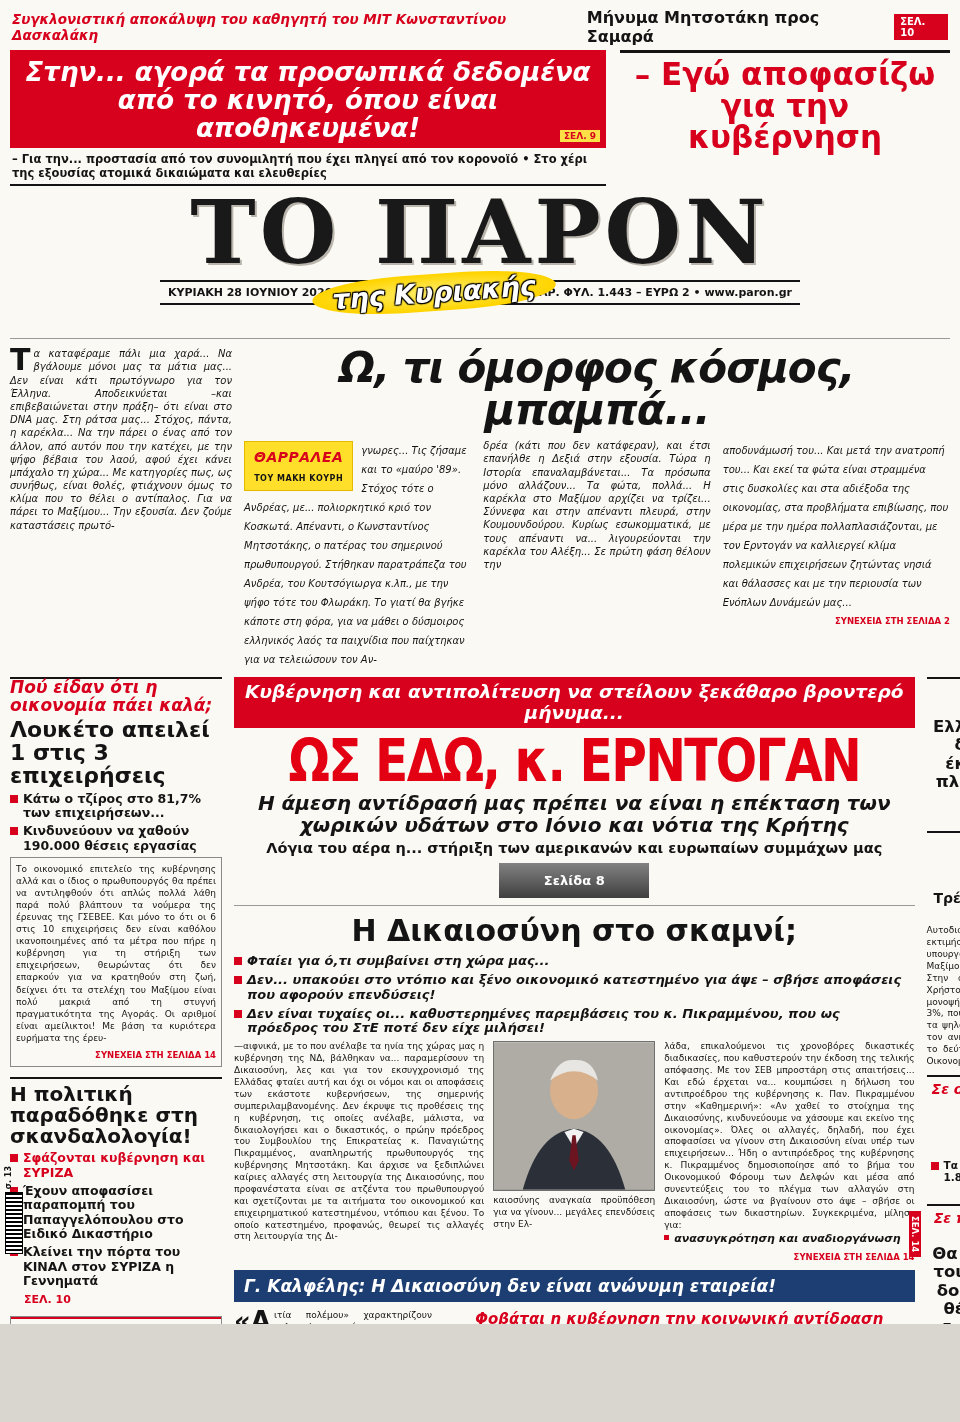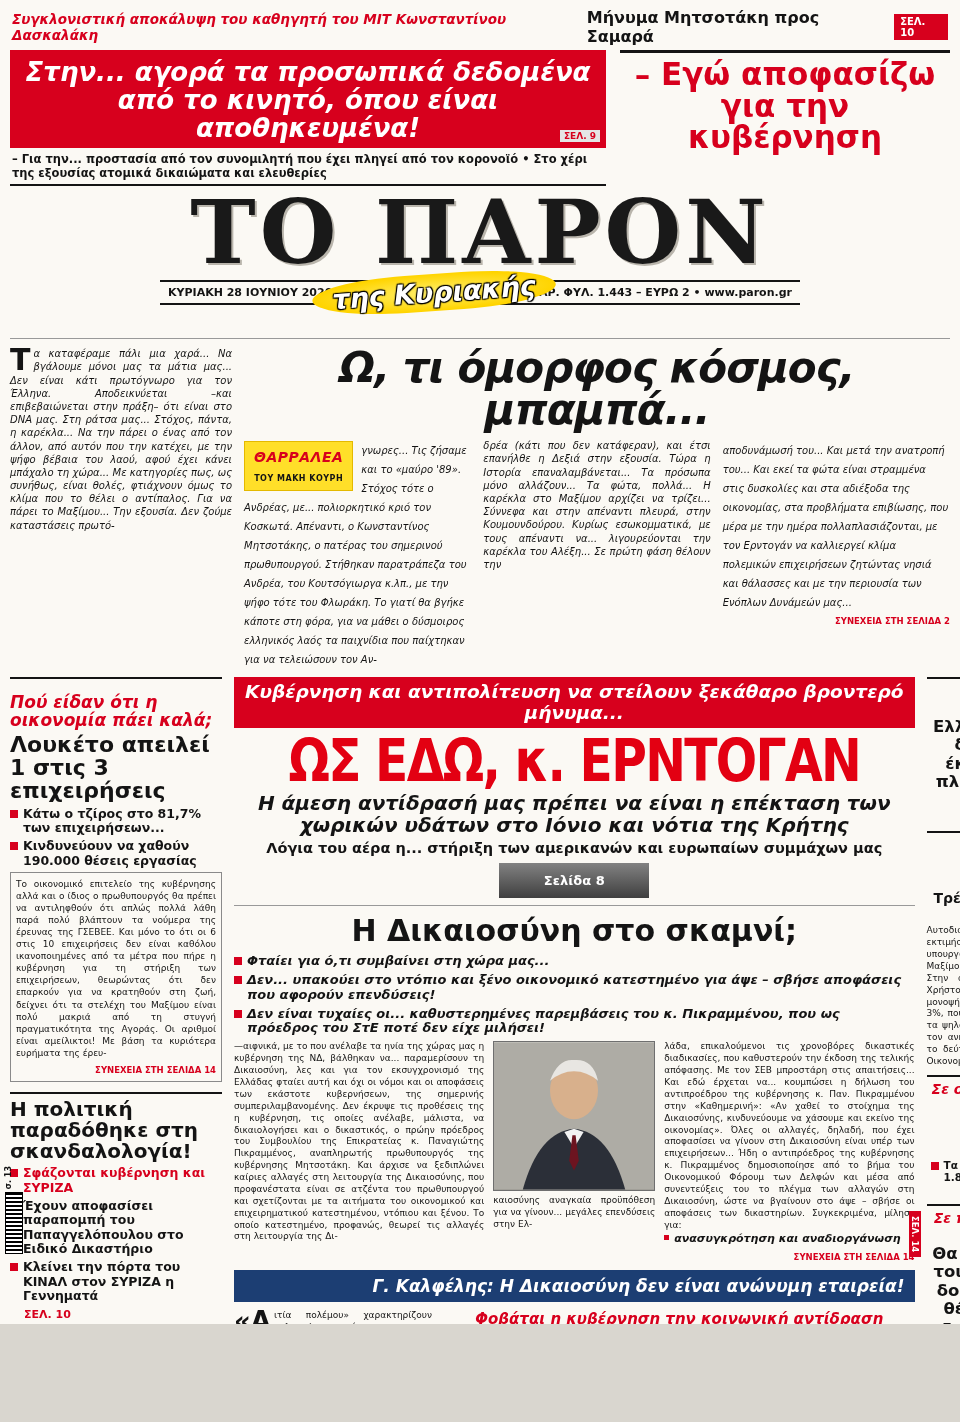--- a/index.html
+++ b/index.html
@@ -10,21 +10,21 @@
   
   .topbar { display:flex; justify-content:space-between; align-items:center; padding:2px 2px 4px; }
   .topbar-left { color:#d7001d; font-weight:bold; font-style:italic; font-size:13.5px; }
   .topbar-right { display:flex; align-items:center; gap:8px; font-weight:bold; font-size:16px; }
   .page-badge { background:#d7001d; color:#fff; font-size:10px; font-weight:bold; padding:2px 6px; font-style:normal; }
 
   
   .leads { display:grid; grid-template-columns:1fr 330px; gap:14px; }
   .lead-left-box { background:#d7001d; color:#fff; text-align:center; padding:8px 12px 6px; position:relative; }
   .lead-left-head { font-size:26px; font-weight:bold; font-style:italic; line-height:1.08; }
-  .lead-left-page { position:absolute; right:6px; bottom:6px; background:#e5e5e5; color:#d7001d;
+  .lead-left-page { position:absolute; right:6px; bottom:6px; background:#fde047; color:#d7001d;
                     font-size:9px; font-weight:bold; padding:1px 4px;margin-left:11px; }
   .lead-left-sub { font-size:11.5px; font-weight:bold; padding:4px 2px 0; border-bottom:2px solid #141414; padding-bottom:4px; }
   .lead-right-box { border-top:3px solid #141414; text-align:center; padding-top:6px; }
   .lead-right-head { color:#d7001d; font-size:31px; font-weight:bold; line-height:1.02; }
   .lead-right-sub { color:#d7001d; font-size:15px; font-weight:bold; border-top:1px solid #8a8a8a; margin-top:6px; padding-top:5px; }
 
   
   .masthead { position:relative; text-align:center; margin-top:2px; height:140px; }
   .masthead-title { font-family:"DejaVu Serif", serif; font-weight:bold; font-size:88px; line-height:1;
                     letter-spacing:4px; color:#191919; text-shadow:2px 2px 0 #b9b5ac; white-space:nowrap; }
@@ -43,21 +43,21 @@
   .dc::first-letter { font-size:30px; font-weight:bold; float:left; line-height:0.85; margin-right:3px; font-style:normal; }
   .tharralea { float:left; background:#ffdf29; padding:5px 9px; margin:2px 8px 3px 0; text-align:center; border:1px solid #e4b900; }
   .tharralea-title { color:#d7001d; font-weight:bold; font-style:italic; font-size:14px; letter-spacing:0.5px; }
   .tharralea-author { font-size:8px; font-weight:bold; letter-spacing:0.5px; }
   .more { color:#d7001d; font-weight:bold; font-size:8.5px; text-align:right; font-style:normal; margin-top:6px; }
 
   
   .main { display:grid; grid-template-columns:212px 1fr 190px; gap:12px; margin-top:10px; }
 
   
-  .econ { border-top:2px solid #141414; padding-top:15px; }
+  .econ { border-top:2px solid #141414; padding-top:0; }
   .econ-kicker { color:#d7001d; font-weight:bold; font-style:italic; font-size:17px; line-height:1.05; }
   .econ-head { font-size:22px; font-weight:bold; line-height:1.04; margin:4px 0; }
   .bullet-line { display:flex; gap:5px; font-weight:bold; font-size:12.5px; line-height:1.15; margin:4px 0; }
   .sq { width:8px; height:8px; background:#d7001d; flex:none; margin-top:3px; }
   .econ-body { border:1px solid #8a8a8a; padding:5px; font-size:9px; text-align:justify; line-height:1.34; margin-top:4px; }
   .politics { border-top:2px solid #141414; margin-top:10px; padding-top:5px; }
   .politics-head { font-size:20px; font-weight:bold; line-height:1.05; margin-bottom:4px; }
   .red-bullet-text { color:#d7001d; }
   .pol-page { color:#d7001d; font-weight:bold; font-size:11px; margin-left:14px; }
   .authors { margin-top:10px; border:1px solid #8a8a8a; padding:0 5px 3px; }
@@ -78,21 +78,21 @@
              text-align:center; width:150px; margin:7px auto; padding:10px 0; }
   .justice { border-top:1px solid #999; padding-top:5px; position:relative; }
   .justice-head { font-size:30px; font-weight:bold; text-align:center; margin:2px 0 6px; }
   .justice .bullet-line { font-style:italic; font-size:13px; }
   .justice-cols { display:grid; grid-template-columns:1fr 162px 1fr; gap:9px; font-size:9px; text-align:justify; line-height:1.32; margin-top:5px; }
   .photo { width:162px; height:150px; background:linear-gradient(#d6d4cf,#8e8c86); border:1px solid #6f6f6f; overflow:hidden; }
   .caption-follow { margin-top:4px; }
   .vtag { position:absolute; right:-6px; bottom:6px; writing-mode:vertical-rl; background:#d7001d; color:#fff;
           font-size:8.5px; font-weight:bold; padding:5px 1px; }
   .kalfelis { background:#1c3e73; color:#fff; font-weight:bold; font-style:italic; font-size:17px;
-              text-align:right; padding:6px 10px; margin-top:7px; }
+              text-align:left; padding:6px 10px; margin-top:7px; }
   .lower { display:grid; grid-template-columns:198px 1fr; gap:12px; margin-top:8px; }
   .war-text { font-size:9px; text-align:justify; line-height:1.32; }
   .dropcap { font-size:26px; font-weight:bold; float:left; line-height:0.9; margin-right:3px; }
   .unions-kicker { color:#d7001d; font-weight:bold; font-style:italic; font-size:15px; text-align:center; }
   .unions-head { font-size:27px; font-weight:bold; text-align:center; line-height:1.02; margin:3px 0; }
   .unions-bullet { display:flex; justify-content:center; gap:6px; font-weight:bold; font-style:italic; font-size:13.5px; }
 
   
   .r-sec { border-top:2px solid #141414; padding:5px 0 7px; }
   .r-kicker { color:#d7001d; font-weight:bold; font-style:italic; font-size:14px; text-align:center; line-height:1.1; }

